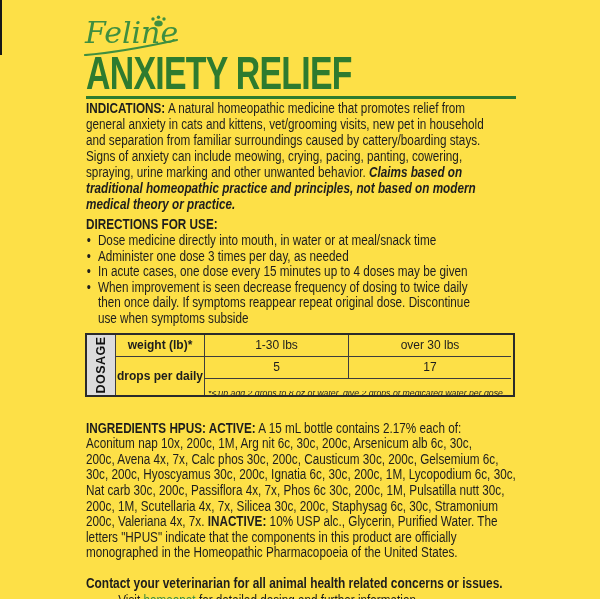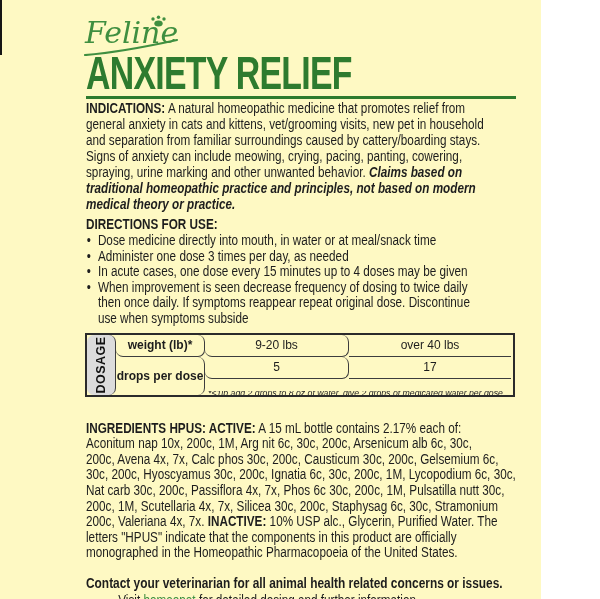--- a/index.html
+++ b/index.html
@@ -1,16 +1,16 @@
 <!DOCTYPE html>
 <html><head>
 <meta charset="utf-8">
 <style>
   html,body{margin:0;padding:0;background:#fff;}
-  .page{position:relative;width:541px;height:599px;background:#fef9c3;overflow:hidden;
+  .page{position:relative;width:600px;height:599px;background:#fde047;overflow:hidden;
         font-family:"Liberation Sans",sans-serif;color:#1d1d1d;}
   .edge-artifact{position:absolute;left:0;top:0;width:2px;height:55px;background:#161616;}
   .content{position:absolute;left:86px;top:14px;width:430px;}
 
   
   .logo{display:block;margin-left:-3px;}
   .script-text{font-family:"DejaVu Serif",serif;font-style:italic;font-size:30px;fill:#3f8f40;}
   .swoosh{stroke:#3f8f40;stroke-width:2.2;fill:none;stroke-linecap:round;}
 
   
@@ -26,21 +26,21 @@
   .bi{font-weight:700;font-style:italic;}
   .h{font-weight:700;margin-top:4px;line-height:16px !important;}
   .dot{display:inline-block;width:13px;padding-left:1px;}
   .cont{padding-left:14px;}
 
   
   .dosage{margin-top:6px;margin-left:-1px;display:grid;width:430px;box-sizing:border-box;
           grid-template-columns:29px 89px 144px 162px;grid-template-rows:22px 22px 16px;
           border:2px solid #2b2b2b;font-size:12px;}
   .cell{display:flex;align-items:center;justify-content:center;box-sizing:border-box;overflow:hidden;}
-  .br{border-right:1px solid #3d3d3d;border-radius:7px;}
+  .br{border-right:1px solid #3d3d3d;}
   .bb{border-bottom:1px solid #3d3d3d;}
   .side{grid-row:1/4;background:#dcdcdc;}
   .side span{transform:rotate(-90deg);font-weight:700;font-size:12.5px;letter-spacing:.5px;color:#111;}
   .tbold{font-weight:700;}
   .dropslbl{grid-row:2/4;}
   .foot{grid-column:3/5;justify-content:flex-start;padding-left:3px;margin-top:12px;}
   .foot span{font-style:italic;font-size:9.4px;white-space:nowrap;transform:scaleX(.93);transform-origin:0 50%;color:#222;}
 
   .sec-ingr{margin-top:24px;}
   .sec-ingr .ln{line-height:15.6px;}
@@ -89,23 +89,23 @@
       <div class="ln"><span class="dot">•</span><span>When improvement is seen decrease frequency of dosing to twice daily</span></div>
       <div class="ln cont">then once daily. If symptoms reappear repeat original dose. Discontinue</div>
       <div class="ln cont">use when symptoms subside</div>
     </section>
 
     <div class="dosage">
       <div class="cell side br">
           <span>DOSAGE</span>
         </div>
       <div class="cell br bb tbold">weight (lb)*</div>
-      <div class="cell br bb">9-20 lbs</div>
-      <div class="cell bb">over 40 lbs</div>
-      <div class="cell br tbold dropslbl">drops per dose</div>
+      <div class="cell br bb">1-30 lbs</div>
+      <div class="cell bb">over 30 lbs</div>
+      <div class="cell br tbold dropslbl">drops per daily</div>
       <div class="cell br bb">5</div>
       <div class="cell bb">17</div>
       <div class="cell foot">
           <span>*&lt;1lb add 2 drops to 8 oz of water, give 2 drops of medicated water per dose</span>
         </div>
     </div>
 
     <section class="sec-ingr">
       <div class="ln"><b>INGREDIENTS HPUS: ACTIVE:</b><span> A 15 mL bottle contains 2.17% each of:</span></div>
       <div class="ln">Aconitum nap 10x, 200c, 1M, Arg nit 6c, 30c, 200c, Arsenicum alb 6c, 30c,</div>

